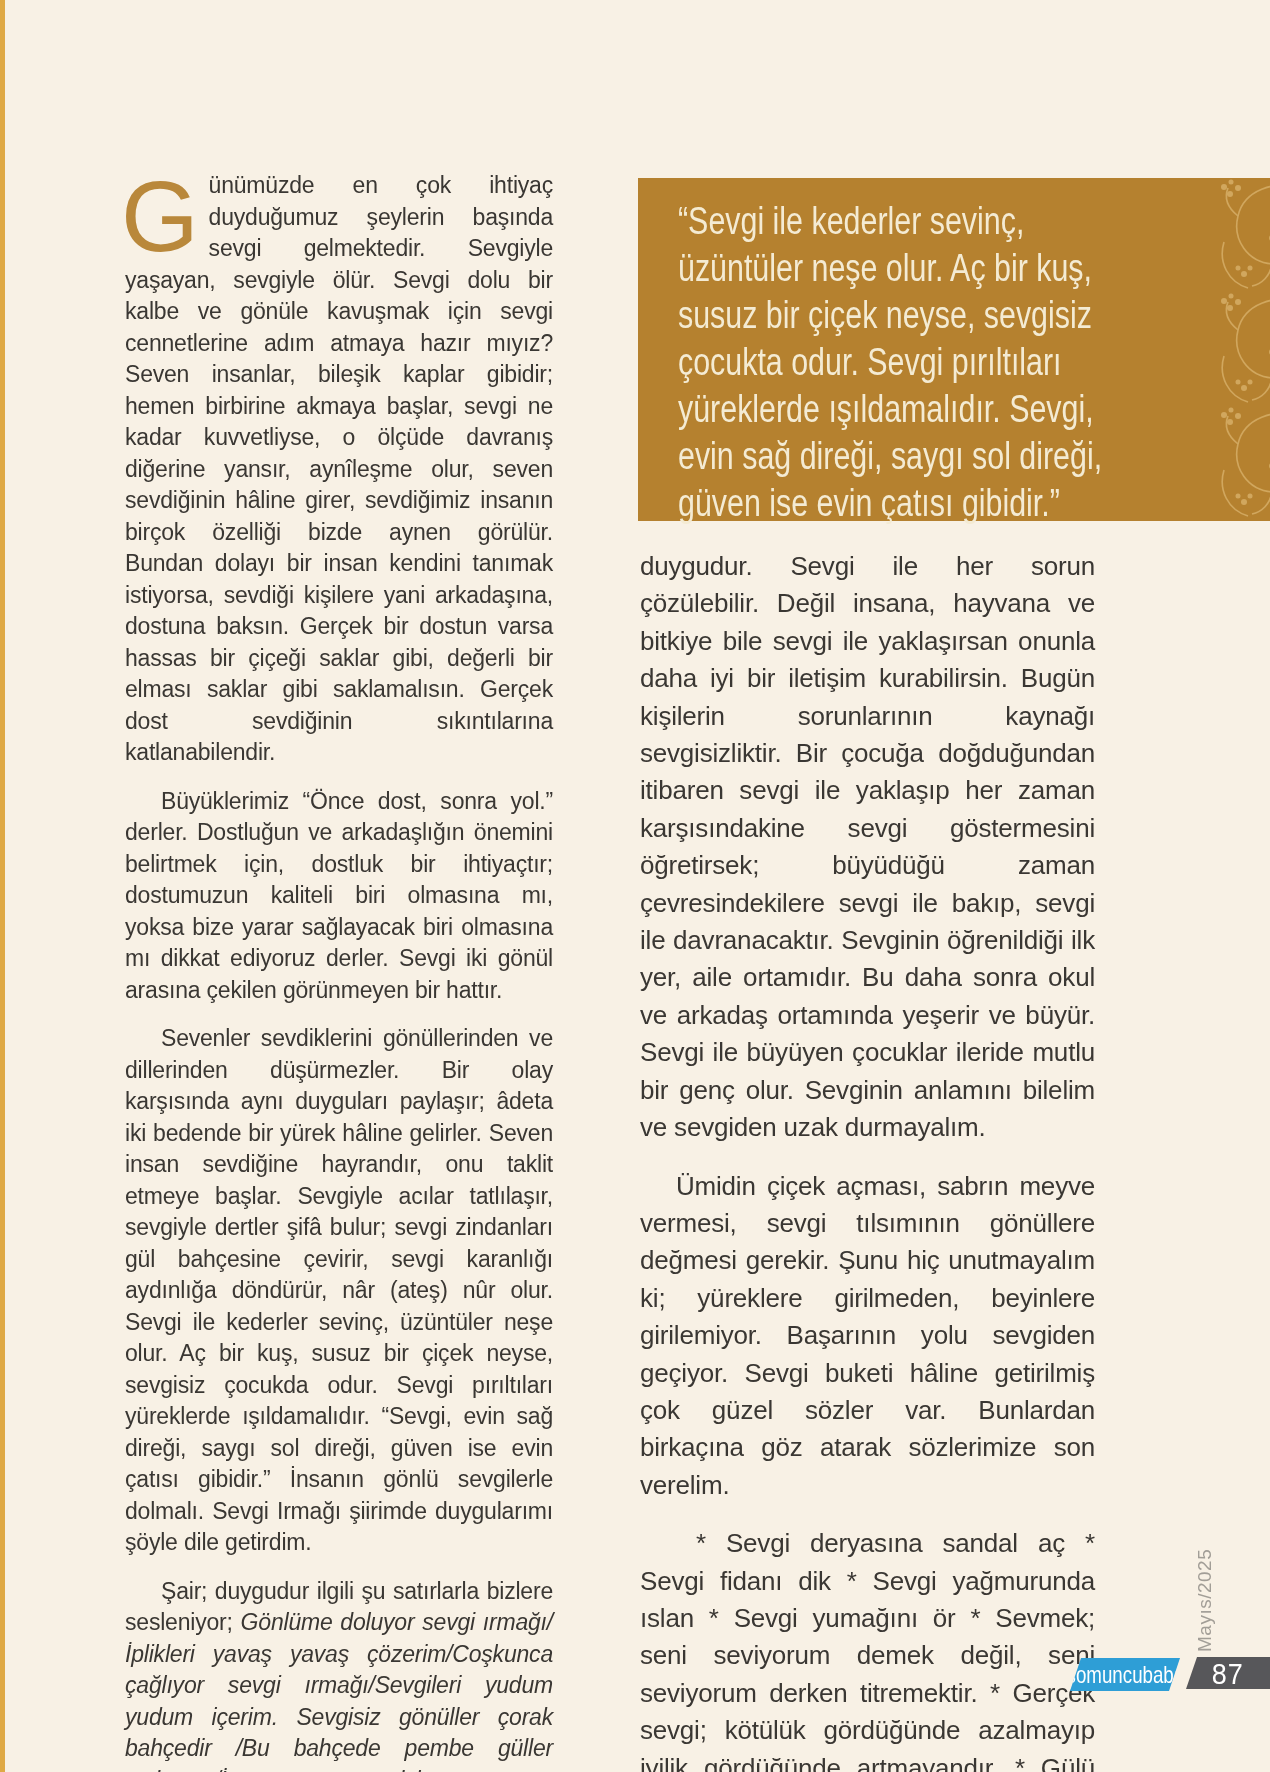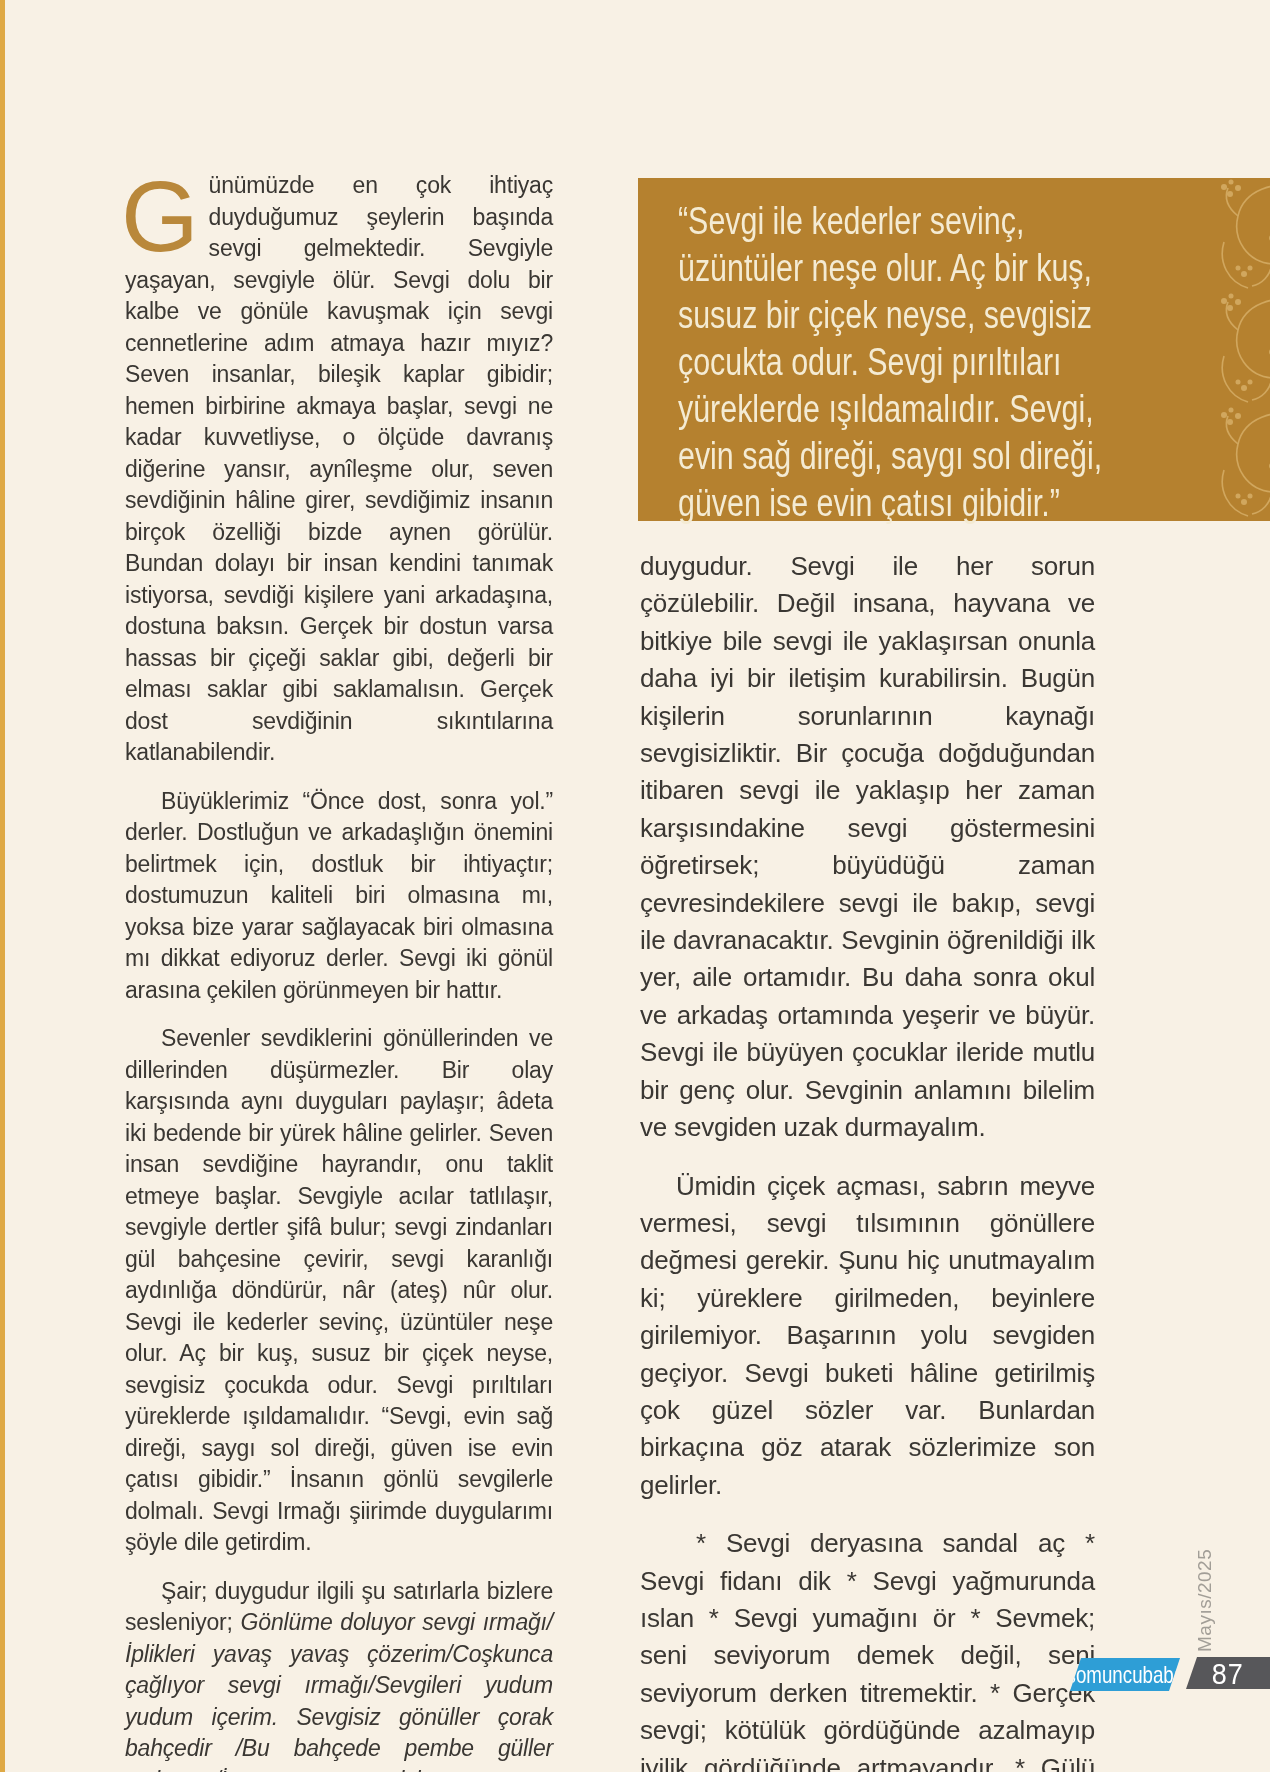--- a/index.html
+++ b/index.html
@@ -129,21 +129,21 @@
             </g>
           </pattern>
         </defs>
         <rect width="100" height="343" fill="url(#arab)"></rect>
       </svg>
     </div>
   </div>
 
   <div class="col-right">
     <p>duygudur. Sevgi ile her sorun çözülebilir. Değil insana, hayvana ve bitkiye bile sevgi ile yaklaşırsan onunla daha iyi bir iletişim kurabilirsin. Bugün kişilerin sorunlarının kaynağı sevgisizliktir. Bir çocuğa doğduğundan itibaren sevgi ile yaklaşıp her zaman karşısındakine sevgi göstermesini öğretirsek; büyüdüğü zaman çevresindekilere sevgi ile bakıp, sevgi ile davranacaktır. Sevginin öğrenildiği ilk yer, aile ortamıdır. Bu daha sonra okul ve arkadaş ortamında yeşerir ve büyür. Sevgi ile büyüyen çocuklar ileride mutlu bir genç olur. Sevginin anlamını bilelim ve sevgiden uzak durmayalım.</p>
-    <p class="indent">Ümidin çiçek açması, sabrın meyve vermesi, sevgi tılsımının gönüllere değmesi gerekir. Şunu hiç unutmayalım ki; yüreklere girilmeden, beyinlere girilemiyor. Başarının yolu sevgiden geçiyor. Sevgi buketi hâline getirilmiş çok güzel sözler var. Bunlardan birkaçına göz atarak sözlerimize son gelirler.</p>
+    <p class="indent">Ümidin çiçek açması, sabrın meyve vermesi, sevgi tılsımının gönüllere değmesi gerekir. Şunu hiç unutmayalım ki; yüreklere girilmeden, beyinlere girilemiyor. Başarının yolu sevgiden geçiyor. Sevgi buketi hâline getirilmiş çok güzel sözler var. Bunlardan birkaçına göz atarak sözlerimize son verelim.</p>
     <p class="indent-lg">* Sevgi deryasına sandal aç * Sevgi fidanı dik * Sevgi yağmurunda ıslan * Sevgi yumağını ör * Sevmek; seni seviyorum demek değil, seni seviyorum derken titremektir. * Gerçek sevgi; kötülük gördüğünde azalmayıp iyilik gördüğünde artmayandır. * Gülü öylesine sevmelisin ki soranlara dikeni yok diyebilmelisin.</p>
   </div>
 
   <div class="issue-vertical">Mayıs/2025</div>
   <div class="badge-blue">
     <span>somuncubaba</span>
   </div>
   <div class="badge-gray">
     <span>87</span>
   </div>

